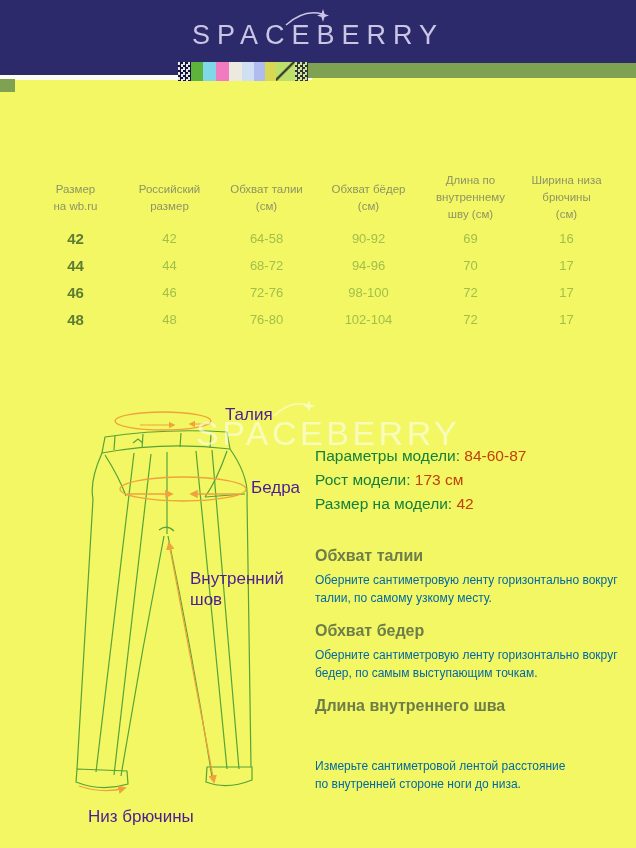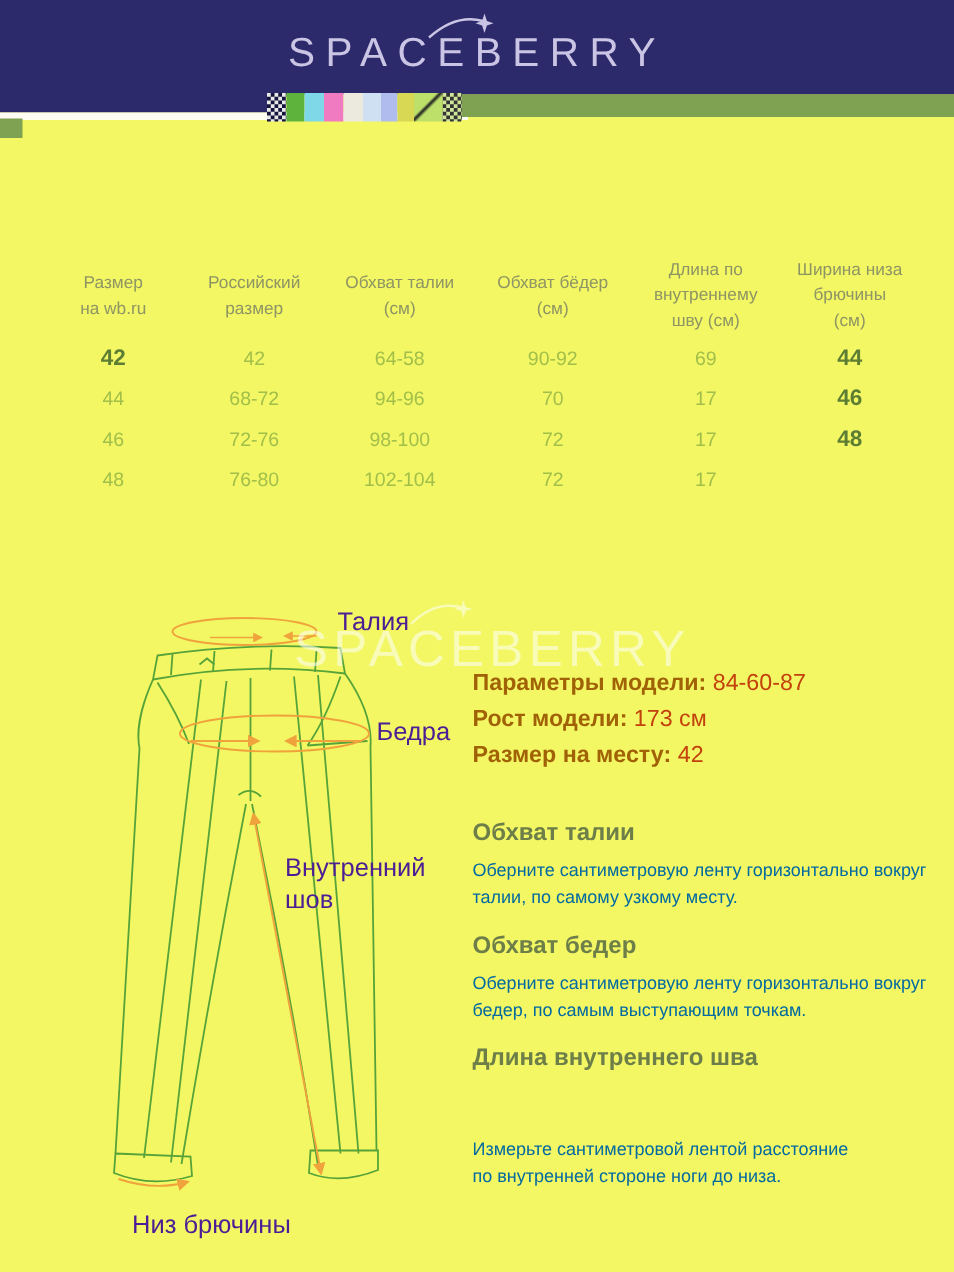--- a/index.html
+++ b/index.html
@@ -55,21 +55,21 @@
   .lbl-hem{left:88px;top:806px;}
   
   .watermark{
     position:absolute;left:196px;top:414px;z-index:5;pointer-events:none;
     color:rgba(255,255,255,0.55);font-size:34px;font-weight:500;letter-spacing:3.5px;
   }
   .wm-comet{position:absolute;left:272px;top:396px;z-index:5;opacity:.55;pointer-events:none;}
   
   .model-info{position:absolute;left:315px;top:444px;z-index:2;}
   .model-line{font-size:15.5px;line-height:24px;}
-  .model-line .lab{color:#a16207;font-weight:700;}
+  .model-line .lab{color:#15803d;font-weight:400;}
   .model-line .val{color:#c2410c;}
   .section-title{position:absolute;left:315px;font-size:16px;font-weight:600;color:#6d7e49;z-index:2;}
   .section-body{
     position:absolute;left:315px;width:310px;font-size:12px;line-height:18px;
     color:#0369a1;white-space:pre-line;z-index:2;
   }
   .t1{top:547px;} .b1{top:571px;}
   .t2{top:622px;} .b2{top:646px;}
   .t3{top:697px;} .b3{top:721px;margin-top:36px;}
 </style>
@@ -115,20 +115,21 @@
 шву (см)</div>
     <div class="hcell">Ширина низа
 брючины
 (см)</div>
 
     <div class="cell first">42</div>
     <div class="cell">42</div>
     <div class="cell">64-58</div>
     <div class="cell">90-92</div>
     <div class="cell">69</div>
+    <div class="cell">16</div>
 
     <div class="cell first">44</div>
     <div class="cell">44</div>
     <div class="cell">68-72</div>
     <div class="cell">94-96</div>
     <div class="cell">70</div>
     <div class="cell">17</div>
 
     <div class="cell first">46</div>
     <div class="cell">46</div>
@@ -201,21 +202,21 @@
   <div class="model-info">
     <div class="model-line">
       <span class="lab">Параметры модели:</span>
       <span class="val">84-60-87</span>
     </div>
     <div class="model-line">
       <span class="lab">Рост модели:</span>
       <span class="val">173 см</span>
     </div>
     <div class="model-line">
-      <span class="lab">Размер на месту:</span>
+      <span class="lab">Размер на модели:</span>
       <span class="val">42</span>
     </div>
   </div>
 
   <div class="section-title t1">Обхват талии</div>
   <div class="section-body b1">Оберните сантиметровую ленту горизонтально вокруг
 талии, по самому узкому месту.</div>
 
   <div class="section-title t2">Обхват бедер</div>
   <div class="section-body b2">Оберните сантиметровую ленту горизонтально вокруг

